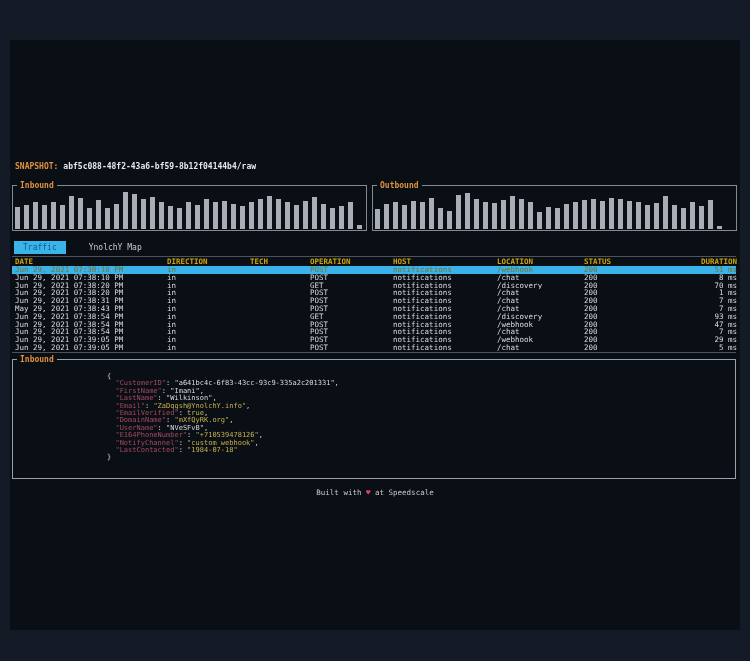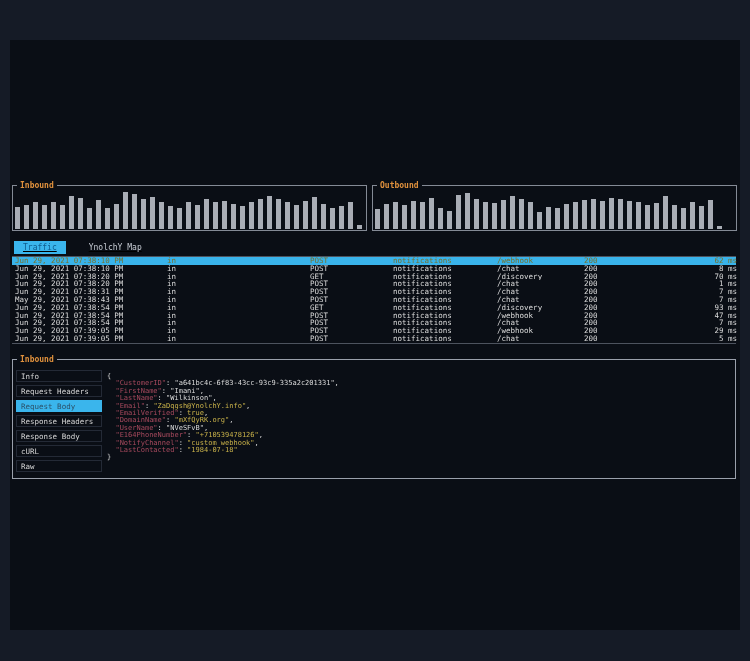--- a/index.html
+++ b/index.html
@@ -27,21 +27,21 @@
     position: absolute; top: -5px; left: 4px;
     background: #0a0e15; padding: 0 3px;
     color: #e0913d; font-size: 8px; font-weight: bold;
   }
   .bars {
     position: absolute; left: 2px; right: 2px; top: 5px; bottom: 1px;
     display: flex; align-items: flex-end; gap: 4px; overflow: hidden;
   }
   .bar { flex: 0 0 5px; width: 5px; background: #a9adb5; }
   
-  .tabs { position: absolute; left: 4px; top: 201px; display: flex; gap: 14px; font-size: 8px; text-decoration: underline; }
+  .tabs { position: absolute; left: 4px; top: 201px; display: flex; gap: 14px; font-size: 8px; }
   .tab { padding: 2px 9px; color: #c9ced6; cursor: default; }
   .tab.selected { background: #3ab5ec; color: #0e5c8e; }
   
   .table { position: absolute; left: 2px; top: 216px; width: 724px; border-top: 1px solid #4d535e; }
   .hrow, .row {
     display: grid;
     grid-template-columns: 152px 83px 60px 83px 104px 87px 100px 55px;
     padding-left: 3px;
   }
   .hrow { height: 9px; line-height: 9px; font-size: 7.5px; font-weight: bold; color: #cfa50a; }
@@ -69,20 +69,23 @@
   .jv-yellow { color: #c9b24a; }
   
   .footer { position: absolute; left: 0; right: 0; top: 448px; text-align: center; font-size: 7.5px; color: #c9c9c9; }
   .heart { color: #e0405a; }
 </style>
 </head>
 <body>
 
 <div id="window">
 
+  <div class="snapshot">
+    <span class="snap-label">SNAPSHOT:</span><span class="snap-value">abf5c088-48f2-43a6-bf59-8b12f04144b4/raw</span>
+  </div>
 
   <div class="chartbox outbound">
     <span class="boxlabel">Outbound</span>
     <div class="bars">
         <div class="bar" style="height: 52%;"></div>
         <div class="bar" style="height: 66%;"></div>
         <div class="bar" style="height: 72%;"></div>
         <div class="bar" style="height: 64%;"></div>
         <div class="bar" style="height: 74%;"></div>
         <div class="bar" style="height: 70%;"></div>
@@ -166,30 +169,40 @@
         <div class="bar" style="height: 10%;"></div>
       </div>
   </div>
 
   <div class="tabs" id="tabs">
       <div class="tab selected">Traffic</div>
       <div class="tab">YnolchY Map</div>
     </div>
 
   <div class="table">
+    <div class="hrow" id="thead">
+        <div class="cell">DATE</div>
+        <div class="cell">DIRECTION</div>
+        <div class="cell">TECH</div>
+        <div class="cell">OPERATION</div>
+        <div class="cell">HOST</div>
+        <div class="cell">LOCATION</div>
+        <div class="cell">STATUS</div>
+        <div class="cell dur">DURATION</div>
+      </div>
     <div id="tbody" class="tbl-bottom">
         <div class="row selected">
           <div class="cell">Jun 29, 2021 07:38:10 PM</div>
           <div class="cell">in</div>
           <div class="cell"></div>
           <div class="cell">POST</div>
           <div class="cell">notifications</div>
           <div class="cell">/webhook</div>
           <div class="cell">200</div>
-          <div class="cell dur">62 ms</div>
+          <div class="cell dur">51 ms</div>
         </div>
         <div class="row">
           <div class="cell">Jun 29, 2021 07:38:10 PM</div>
           <div class="cell">in</div>
           <div class="cell"></div>
           <div class="cell">POST</div>
           <div class="cell">notifications</div>
           <div class="cell">/chat</div>
           <div class="cell">200</div>
           <div class="cell dur">8 ms</div>
@@ -282,26 +295,22 @@
           <div class="cell">notifications</div>
           <div class="cell">/chat</div>
           <div class="cell">200</div>
           <div class="cell dur">5 ms</div>
         </div>
       </div>
   </div>
 
   <div class="detailsbox">
     <span class="boxlabel">Inbound</span>
-    <div class="menu" id="details-menu">
-        <div class="menu-item">Info</div>
-        <div class="menu-item">Request Headers</div>
-        <div class="menu-item selected">Request Body</div>
-        <div class="menu-item">Response Headers</div>
-        <div class="menu-item">Response Body</div>
-        <div class="menu-item">cURL</div>
-        <div class="menu-item">Raw</div>
-      </div>
     <div class="json" id="json-pane"><div>{</div><div>  <span class="jkey">"CustomerID"</span>: <span class="jv-white">"a641bc4c-6f83-43cc-93c9-335a2c201331"</span>,</div><div>  <span class="jkey">"FirstName"</span>: <span class="jv-white">"Imani"</span>,</div><div>  <span class="jkey">"LastName"</span>: <span class="jv-white">"Wilkinson"</span>,</div><div>  <span class="jkey">"Email"</span>: <span class="jv-yellow">"ZaDqgsh@YnolchY.info"</span>,</div><div>  <span class="jkey">"EmailVerified"</span>: <span class="jv-yellow">true</span>,</div><div>  <span class="jkey">"DomainName"</span>: <span class="jv-yellow">"mXfQyRK.org"</span>,</div><div>  <span class="jkey">"UserName"</span>: <span class="jv-white">"NVeSFvB"</span>,</div><div>  <span class="jkey">"E164PhoneNumber"</span>: <span class="jv-yellow">"+710539478126"</span>,</div><div>  <span class="jkey">"NotifyChannel"</span>: <span class="jv-yellow">"custom webhook"</span>,</div><div>  <span class="jkey">"LastContacted"</span>: <span class="jv-yellow">"1984-07-18"</span></div><div>}</div></div>
   </div>
 
+  <div class="footer">
+    <span>Built with</span>
+    <span class="heart">♥</span>
+    <span>at Speedscale</span>
+  </div>
 
 </div>
 
 </body></html>

